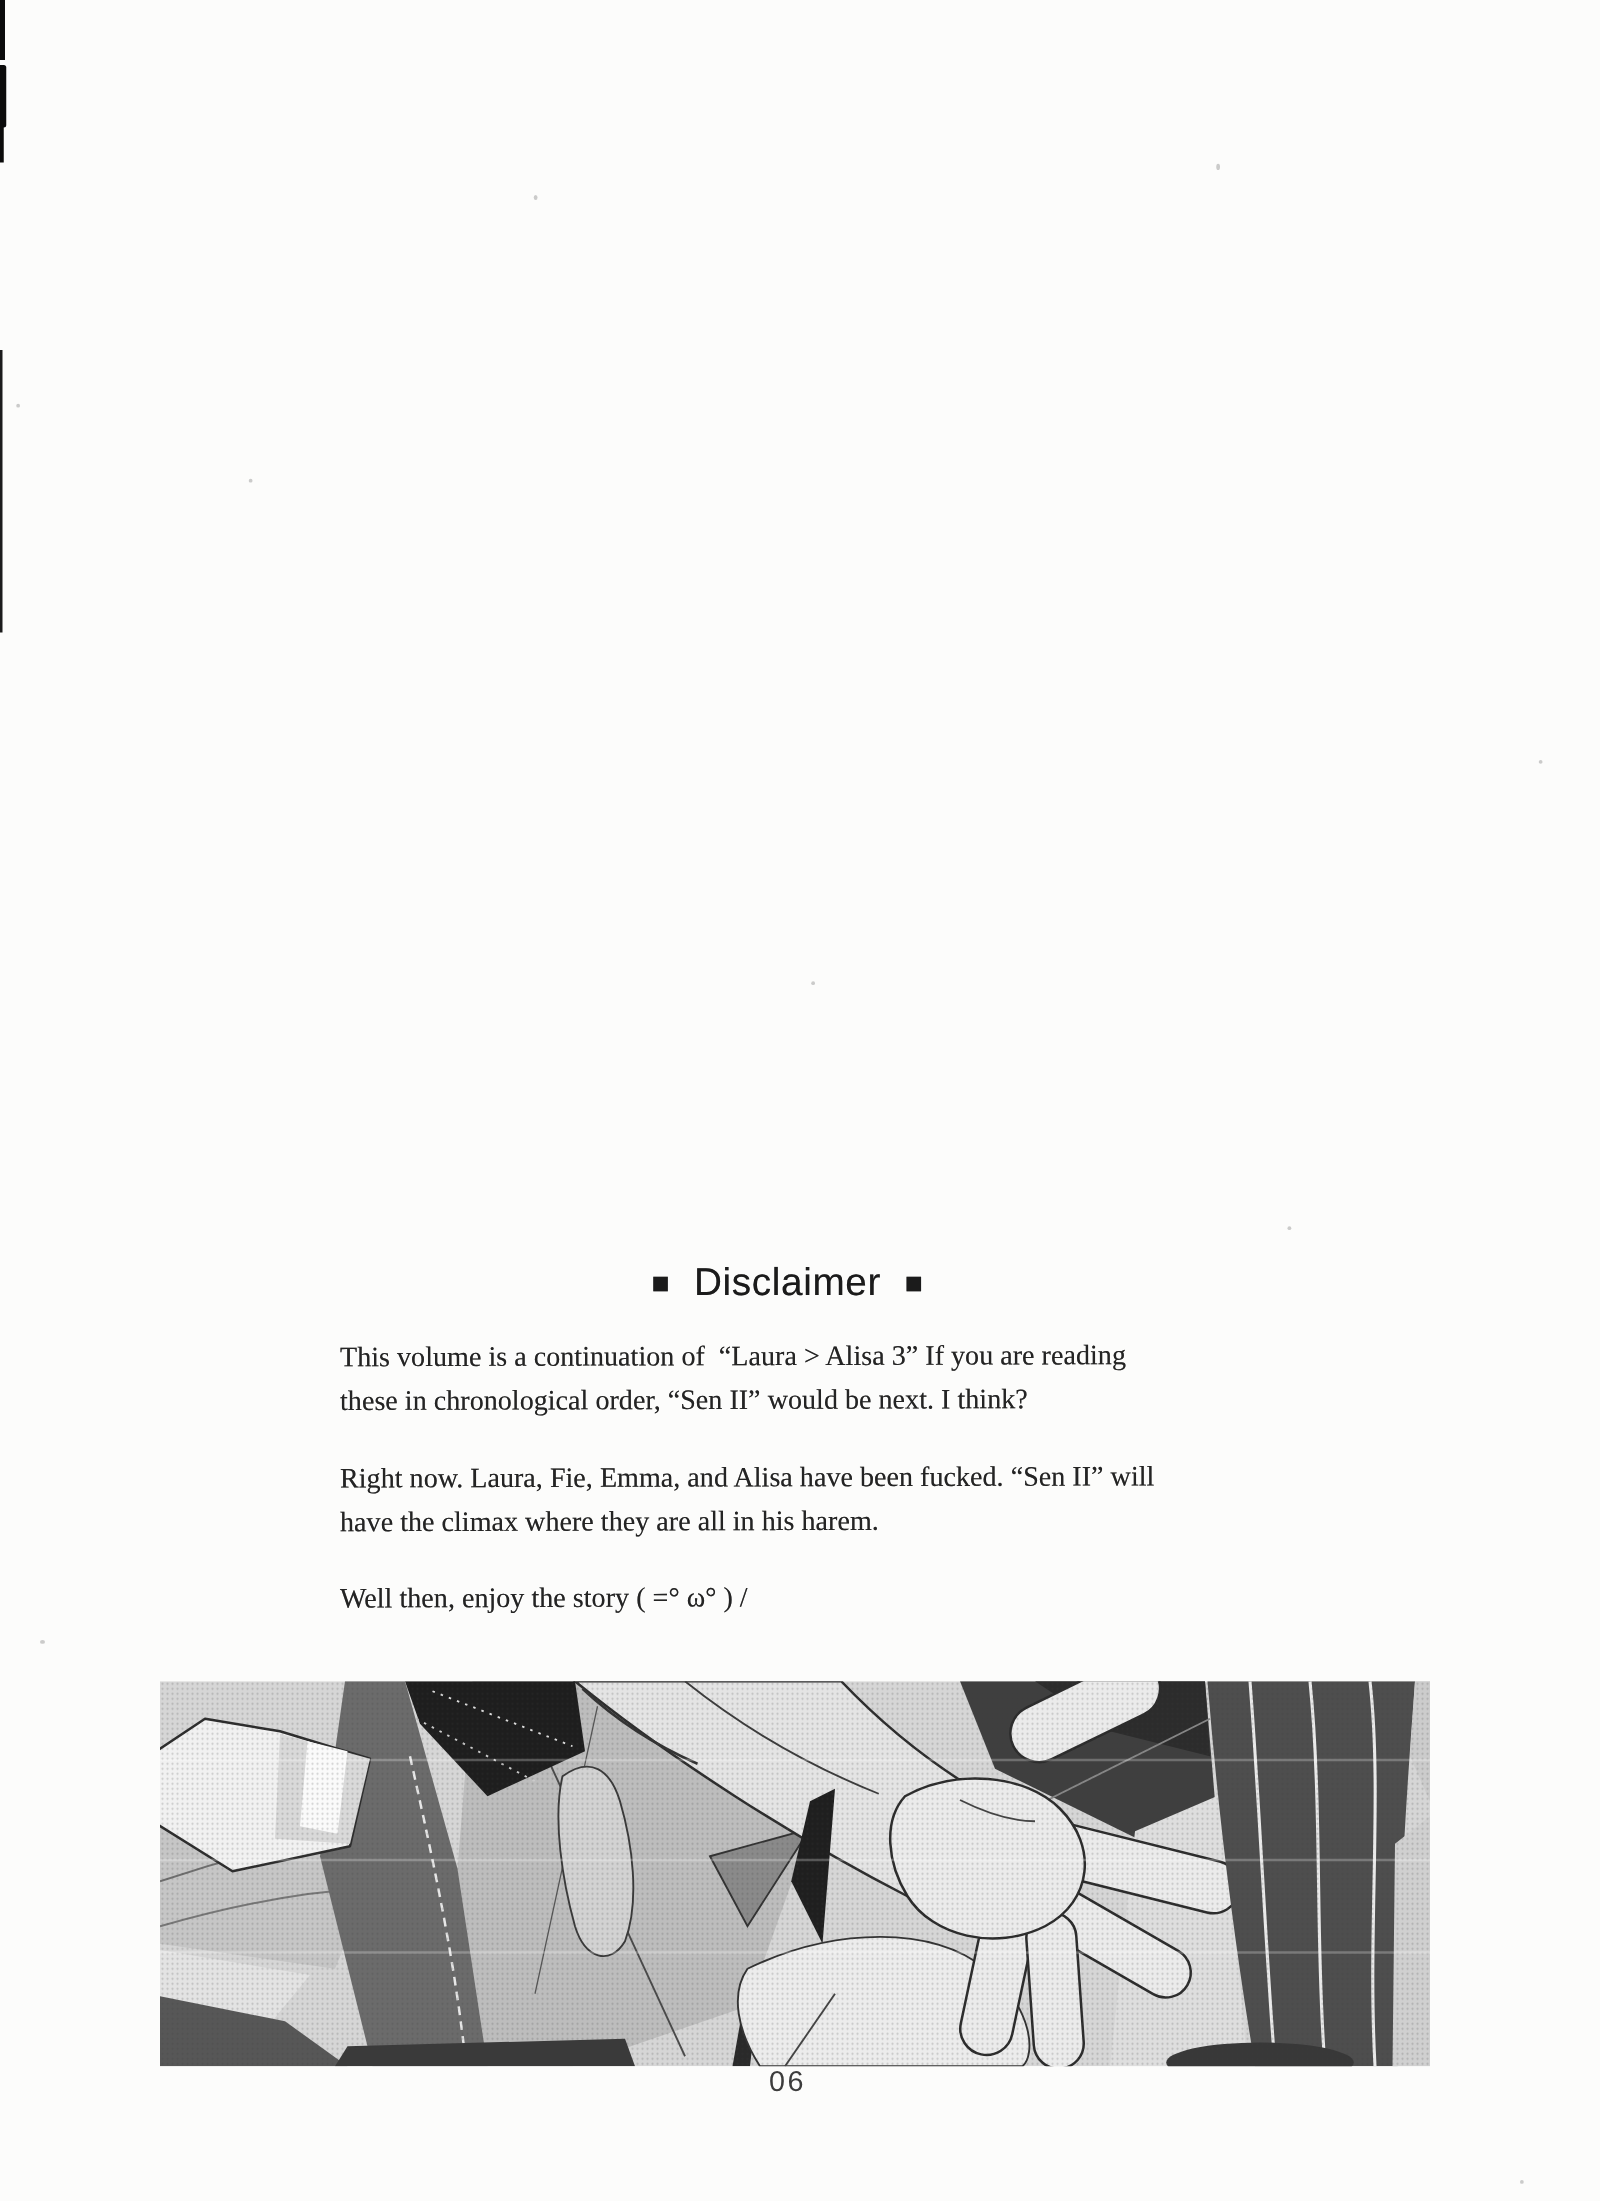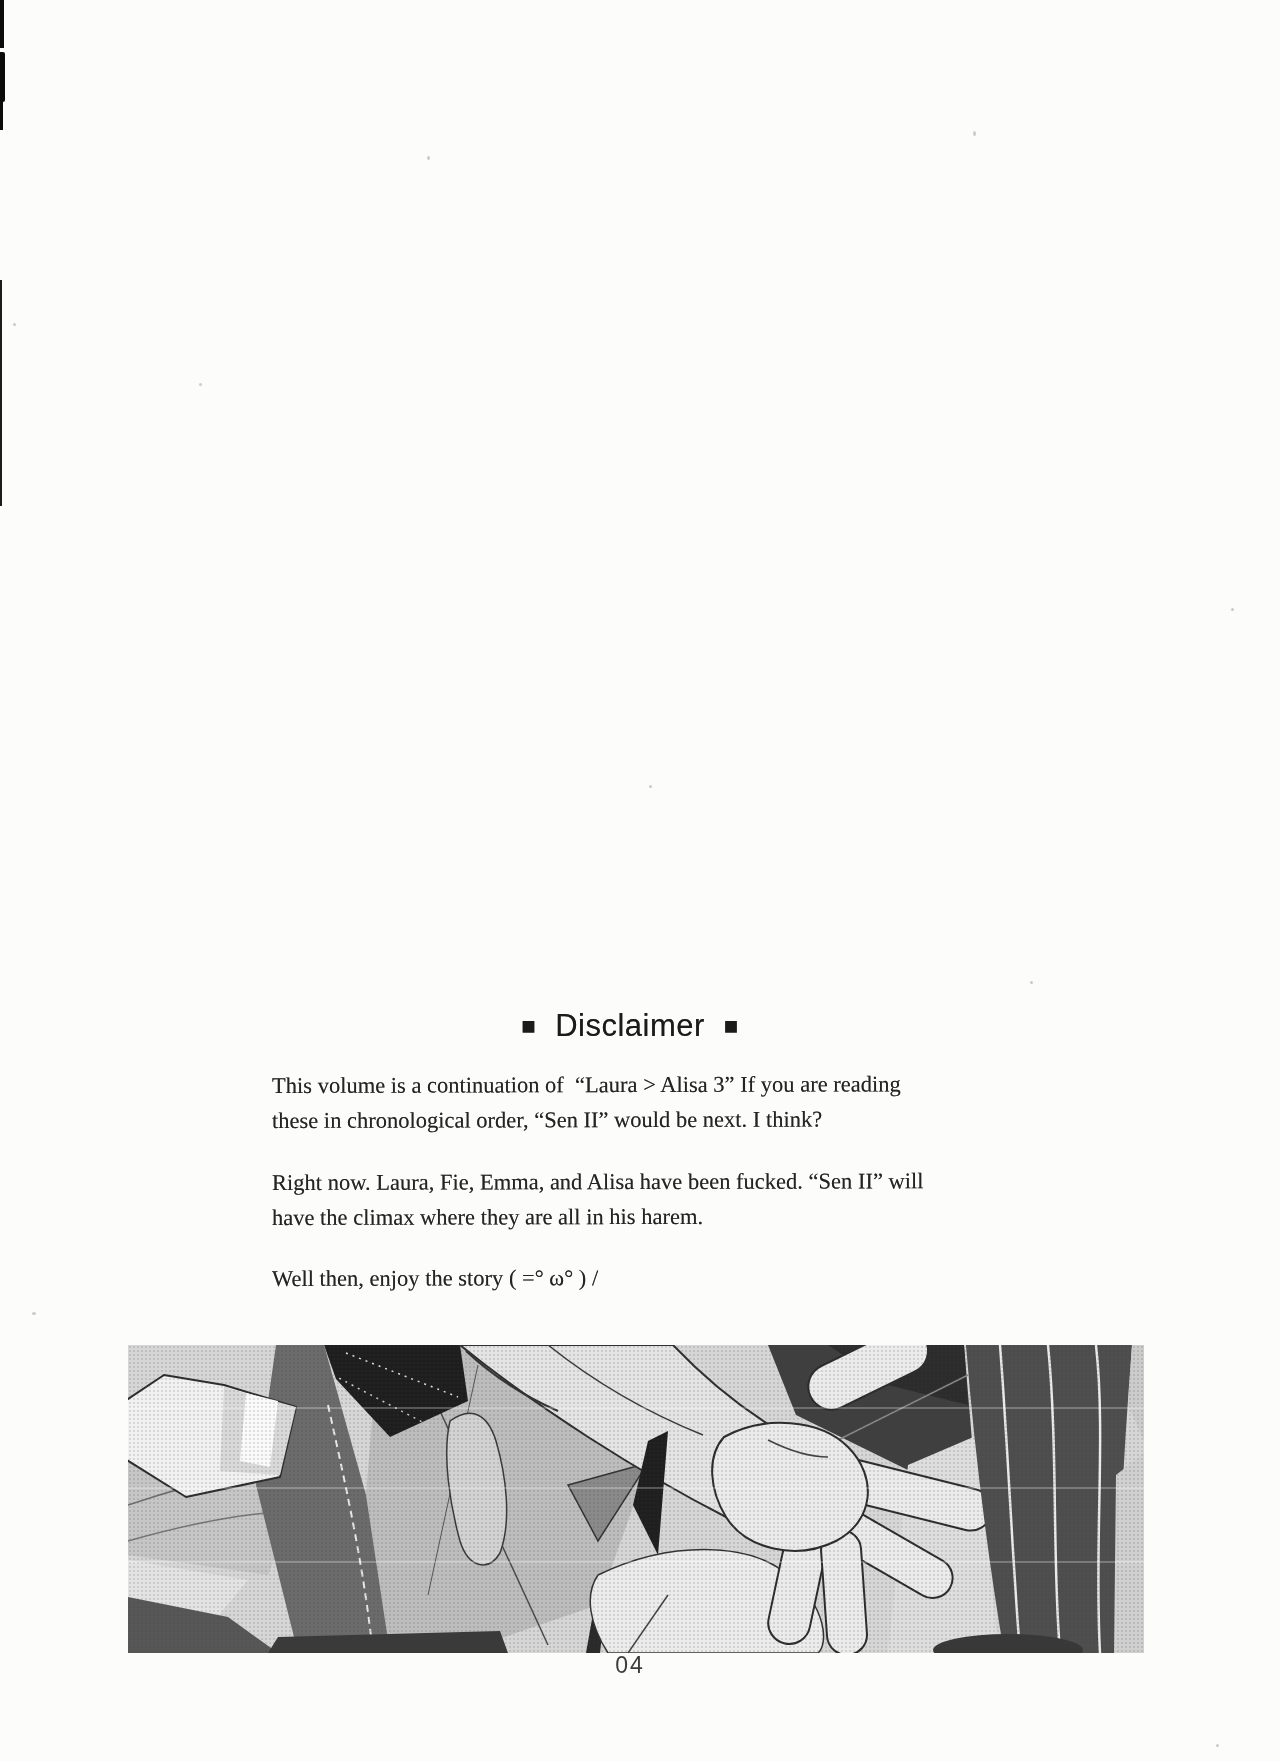--- a/index.html
+++ b/index.html
@@ -163,15 +163,15 @@
 
       <ellipse cx="880" cy="305" rx="75" ry="16" fill="#383838"></ellipse>
 
       <rect x="0" y="0" width="1016" height="308" fill="url(#ht)" opacity="0.22"></rect>
       <rect x="0" y="62" width="1016" height="2" fill="#ffffff" opacity="0.25"></rect>
       <rect x="0" y="142" width="1016" height="2" fill="#ffffff" opacity="0.25"></rect>
       <rect x="0" y="216" width="1016" height="2" fill="#ffffff" opacity="0.25"></rect>
     </svg>
   </div>
 
-  <div class="page-number">04</div>
+  <div class="page-number">06</div>
 
 </div>
 
 </body></html>

